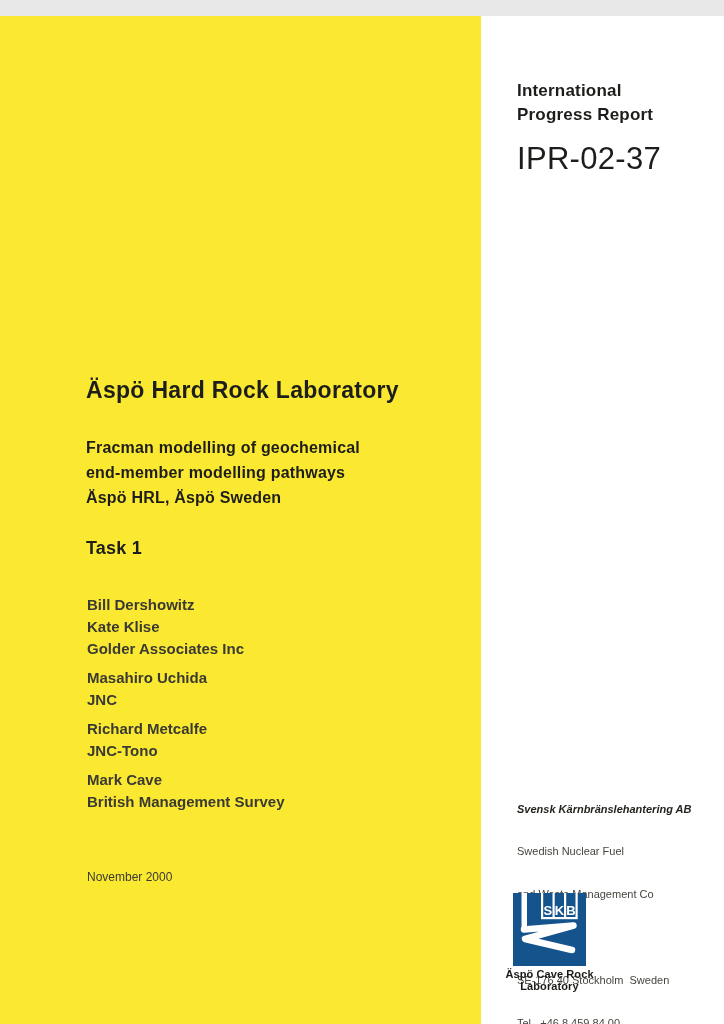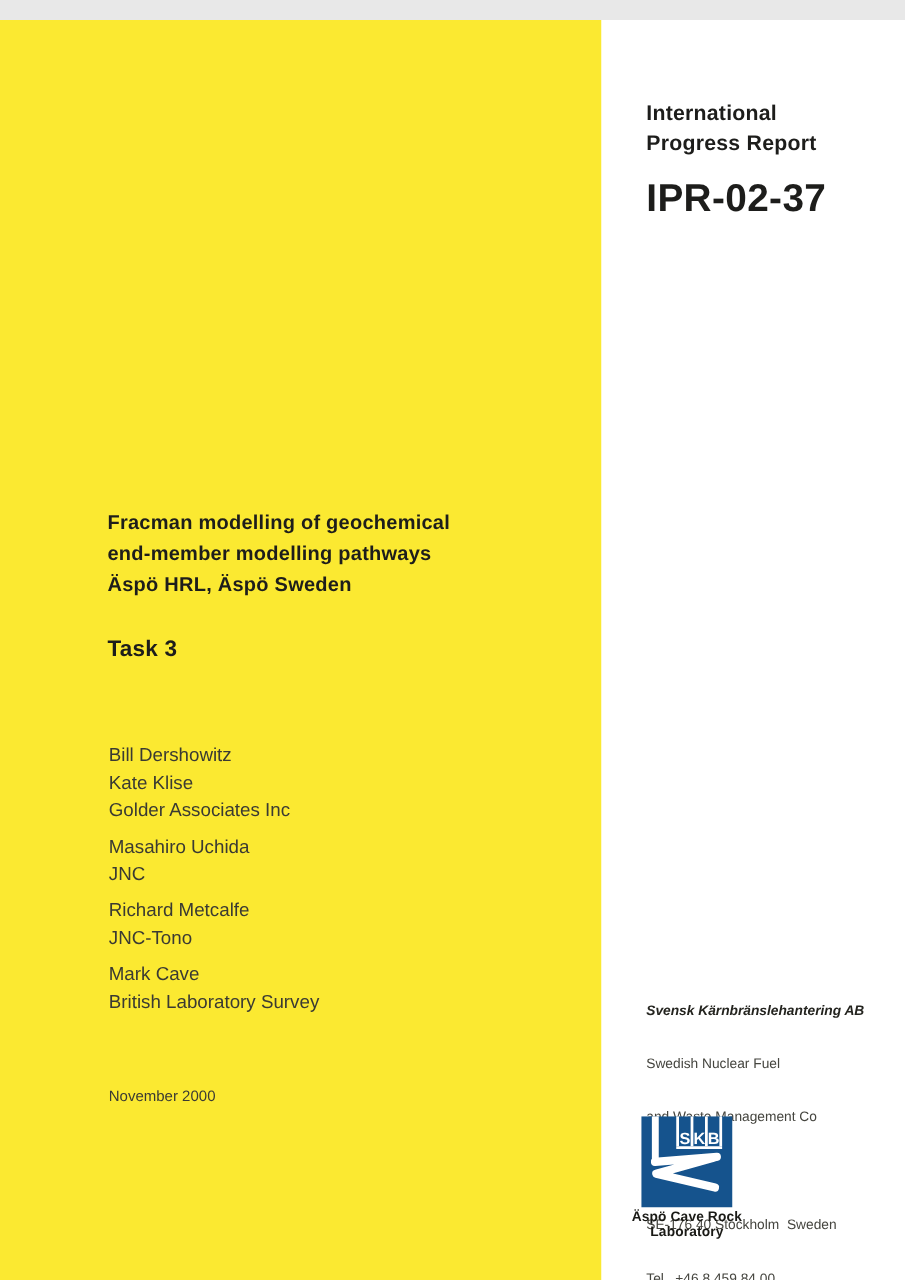--- a/index.html
+++ b/index.html
@@ -33,21 +33,21 @@
   }
   .report-category{
     font-size:17px;
     font-weight:bold;
     line-height:24px;
     letter-spacing:0.2px;
   }
   .report-number{
     margin-top:16px;
     font-size:31px;
-    font-weight:bold;
+    font-weight:normal;
     line-height:32px;
     letter-spacing:0.3px;
   }
 
   
   .title-block{
     position:absolute;
     left:86px;top:360px;
     color:var(--heading-text);
   }
@@ -71,21 +71,21 @@
     letter-spacing:0.2px;
   }
 
   .authors-block{
     position:absolute;
     left:87px;top:578px;
     color:var(--body-text);
     font-size:15px;
     line-height:22px;
   }
-  .author-group{margin-bottom:7px;}
+  .author-group{margin-bottom:7px;font-weight:bold;}
 
   .pub-date{
     position:absolute;
     left:87px;top:850px;
     color:var(--body-text);
     font-size:12px;
     line-height:22px;
   }
 
   
@@ -131,45 +131,46 @@
 
   <div class="report-header">
     <div class="report-category">
       <div>International</div>
       <div>Progress Report</div>
     </div>
     <div class="report-number">IPR-02-37</div>
   </div>
 
   <div class="title-block">
+    <div class="org-title">Äspö Hard Rock Laboratory</div>
     <div class="report-title">
       <div>Fracman modelling of geochemical</div>
       <div>end-member modelling pathways</div>
       <div>Äspö HRL, Äspö Sweden</div>
     </div>
-    <div class="task-label">Task 3</div>
+    <div class="task-label">Task 1</div>
   </div>
 
   <div class="authors-block">
     <div class="author-group">
       <div>Bill Dershowitz</div>
       <div>Kate Klise</div>
       <div>Golder Associates Inc</div>
     </div>
     <div class="author-group">
       <div>Masahiro Uchida</div>
       <div>JNC</div>
     </div>
     <div class="author-group">
       <div>Richard Metcalfe</div>
       <div>JNC-Tono</div>
     </div>
     <div class="author-group">
       <div>Mark Cave</div>
-      <div>British Laboratory Survey</div>
+      <div>British Management Survey</div>
     </div>
   </div>
 
   <div class="pub-date">November 2000</div>
 
   <div class="address-block">
     <div class="address-company">Svensk Kärnbränslehantering AB</div>
     <div>Swedish Nuclear Fuel</div>
     <div>and Waste Management Co</div>
     <div>Box 5864</div>

